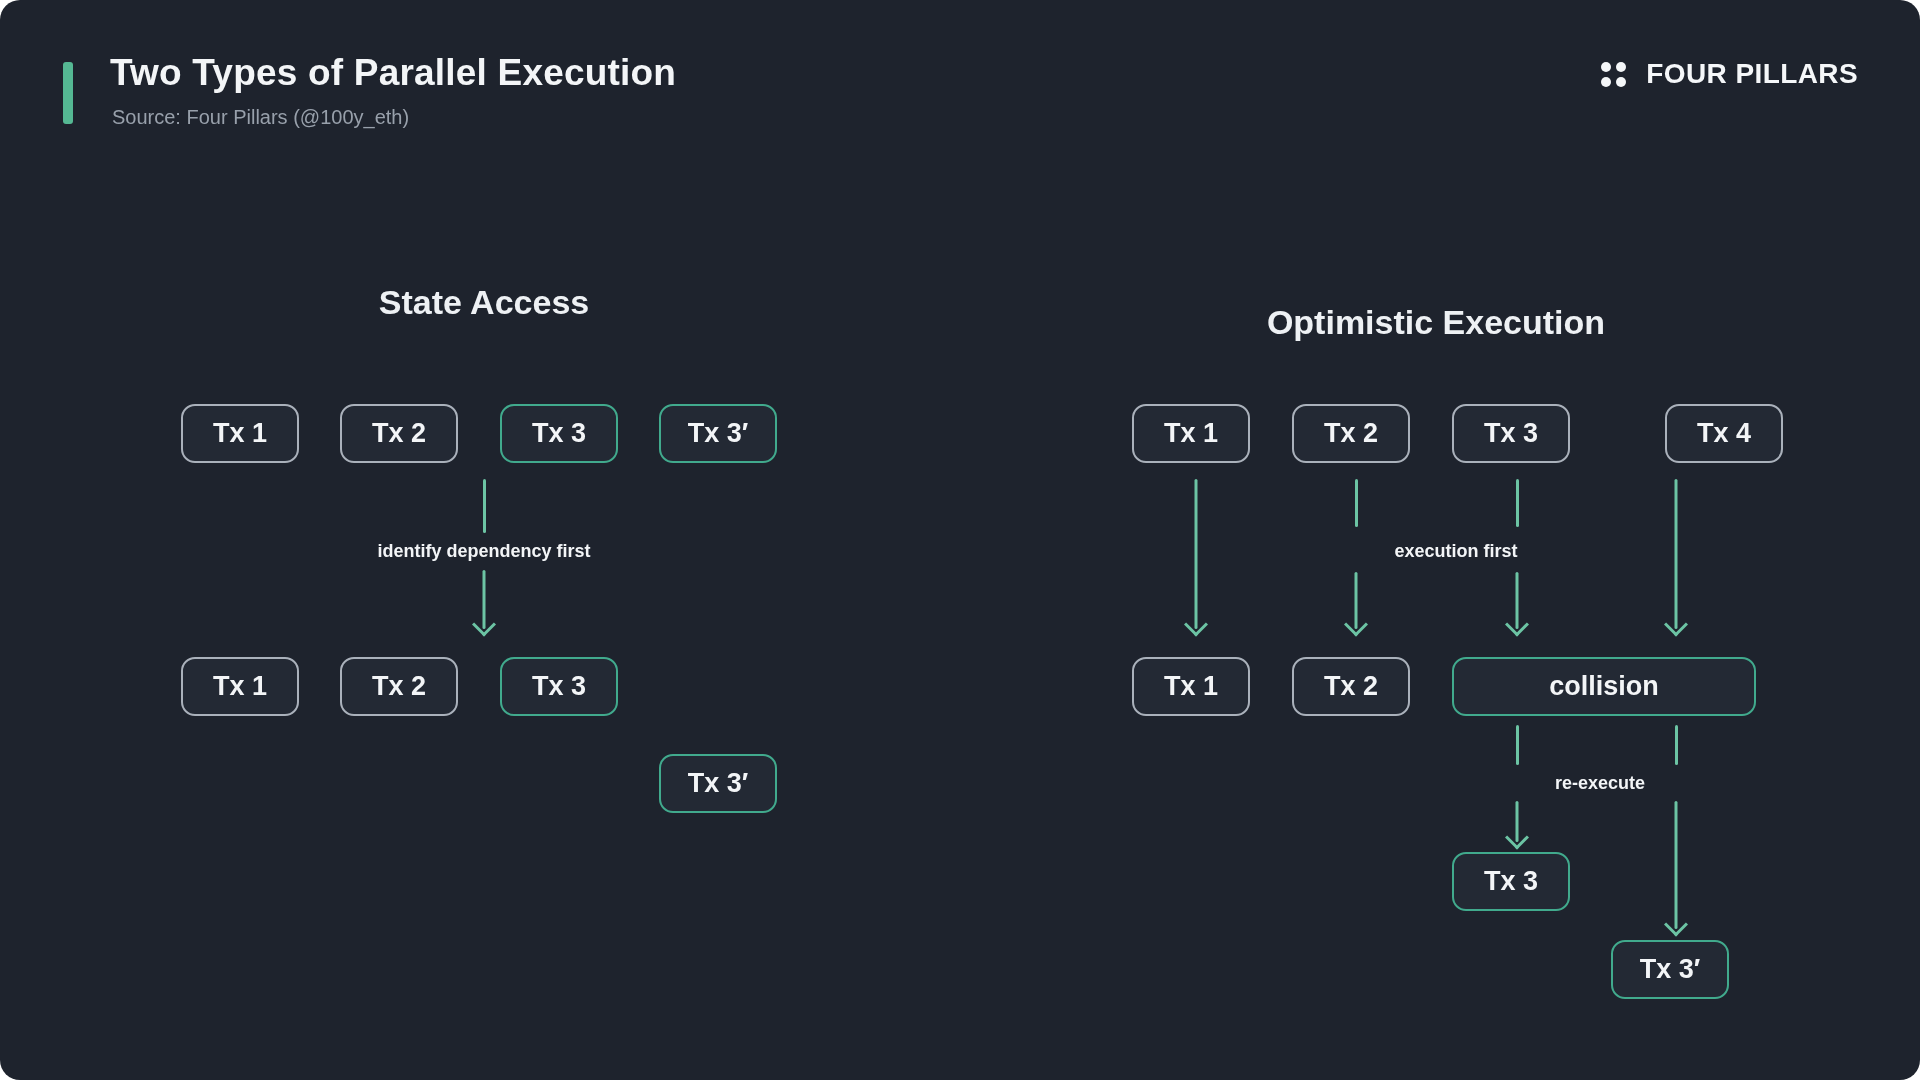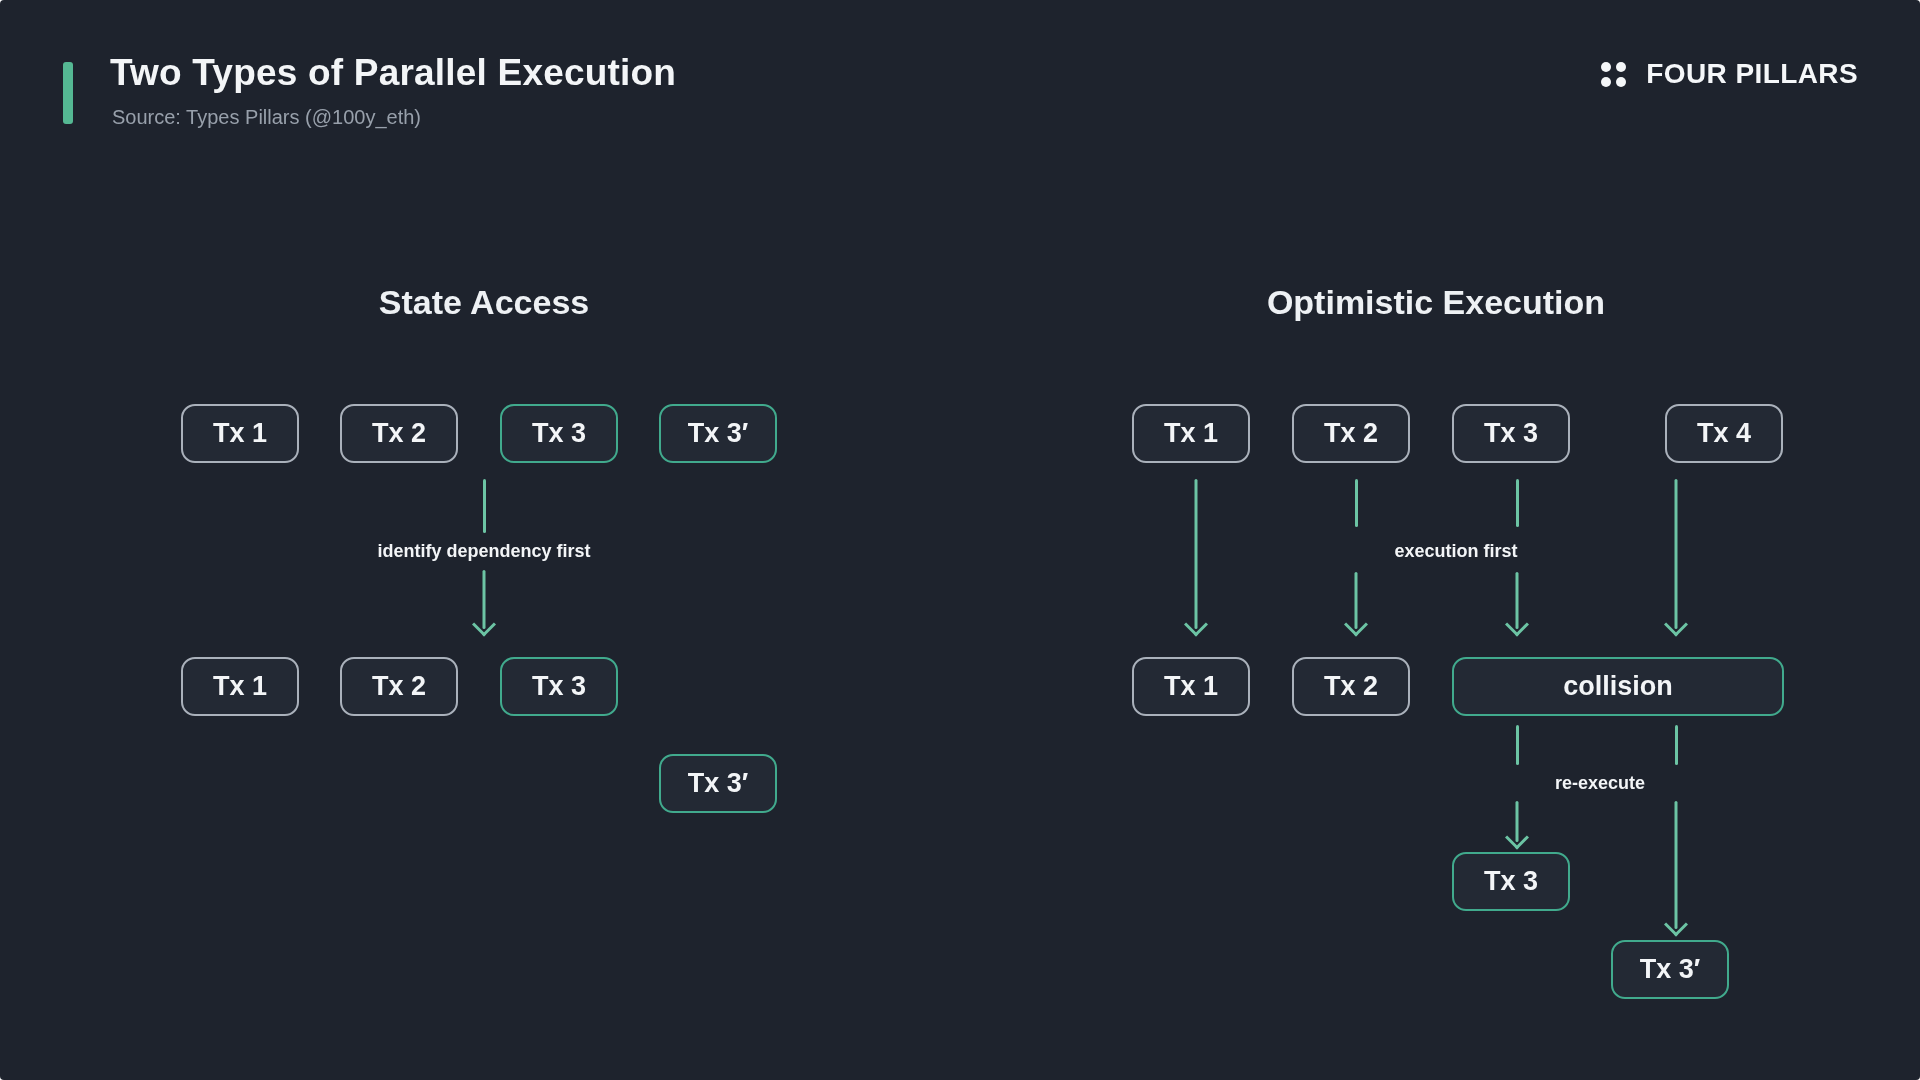--- a/index.html
+++ b/index.html
@@ -1,56 +1,56 @@
 <!DOCTYPE html>
 <html><head>
 <meta charset="utf-8">
 <style>
   html,body{margin:0;padding:0;background:#ffffff;font-family:"Liberation Sans",sans-serif;}
   .canvas{
     position:relative;width:1920px;height:1080px;background:#1e232d;
-    border-radius:4px;overflow:hidden;
+    border-radius:20px;overflow:hidden;
   }
   
   .accent-bar{position:absolute;left:63px;top:62px;width:10px;height:62px;background:#55b893;border-radius:3px;}
   .title{position:absolute;left:110px;top:52px;font-size:37px;font-weight:700;color:#f3f5f7;letter-spacing:.2px;}
   .source{position:absolute;left:112px;top:106px;font-size:20px;font-weight:400;color:#98a0ab;}
   .brand{position:absolute;top:58px;right:62px;display:flex;align-items:center;gap:20px;}
   .brand-dots{display:grid;grid-template-columns:10px 10px;grid-template-rows:10px 10px;gap:5px;}
   .brand-dots i{width:10px;height:10px;border-radius:50%;background:#f5f7f9;display:block;}
   .brand-text{font-size:28px;font-weight:800;color:#f5f7f9;letter-spacing:.4px;}
   
   .sec-heading{position:absolute;top:283px;transform:translateX(-50%);font-size:34px;font-weight:700;color:#eef1f4;white-space:nowrap;}
   
   .txbox{
     position:absolute;width:118px;height:59px;border-radius:14px;
     background:#232934;display:flex;align-items:center;justify-content:center;
     font-size:27px;font-weight:700;color:#f3f5f7;box-sizing:border-box;white-space:nowrap;
   }
   .txbox.gray{border:2.5px solid #aab1bb;}
   .txbox.teal{border:2.5px solid #41aa8d;}
-  .txbox.wide{width:332px;}
+  .txbox.wide{width:304px;}
   
   .aline{position:absolute;width:3px;background:#6cc4a4;border-radius:2px;}
   .aarrow{position:absolute;width:22px;}
   .aarrow .stem{position:absolute;left:50%;transform:translateX(-50%);top:0;bottom:5px;width:3px;background:#6cc4a4;border-radius:2px;}
   .aarrow .head{position:absolute;bottom:1px;left:50%;width:14px;height:14px;
     border-left:3px solid #6cc4a4;border-bottom:3px solid #6cc4a4;
     transform:translateX(-50%) rotate(-45deg);}
   
   .flow-label{position:absolute;transform:translate(-50%,-50%);font-size:18px;font-weight:700;color:#f3f5f7;white-space:nowrap;}
 </style>
 </head>
 <body>
 
 <div class="canvas">
 
   <div class="accent-bar"></div>
   <div class="title">Two Types of Parallel Execution</div>
-  <div class="source">Source: Types Pillars (@100y_eth)</div>
+  <div class="source">Source: Four Pillars (@100y_eth)</div>
   <div class="brand">
     <span class="brand-dots">
         <i></i>
         <i></i>
         <i></i>
         <i></i>
       </span>
     <span class="brand-text">FOUR PILLARS</span>
   </div>
 
@@ -67,21 +67,21 @@
       <i class="stem"></i>
       <i class="head"></i>
     </div>
 
   <div class="txbox gray" style="left:181px;top:657px;">Tx 1</div>
   <div class="txbox gray" style="left:340px;top:657px;">Tx 2</div>
   <div class="txbox teal" style="left:500px;top:657px;">Tx 3</div>
 
   <div class="txbox teal" style="left:659px;top:754px;">Tx 3′</div>
 
-  <div class="sec-heading" style="left:1436px;">Optimistic Execution</div>
+  <div class="sec-heading" style="left:1436px;margin-top:20px;">Optimistic Execution</div>
 
   <div class="txbox gray" style="left:1132px;top:404px;">Tx 1</div>
   <div class="txbox gray" style="left:1292px;top:404px;">Tx 2</div>
   <div class="txbox gray" style="left:1452px;top:404px;">Tx 3</div>
   <div class="txbox gray" style="left:1665px;top:404px;">Tx 4</div>
 
   <div class="aarrow" style="left:1185px;top:479px;height:155px;">
       <i class="stem"></i>
       <i class="head"></i>
     </div>

